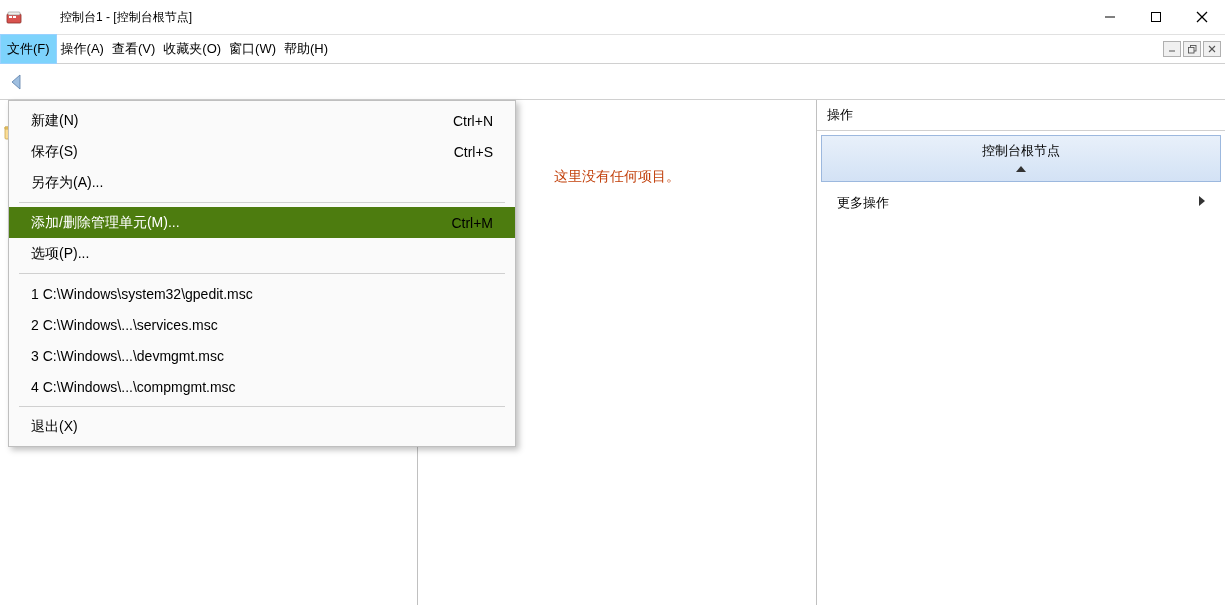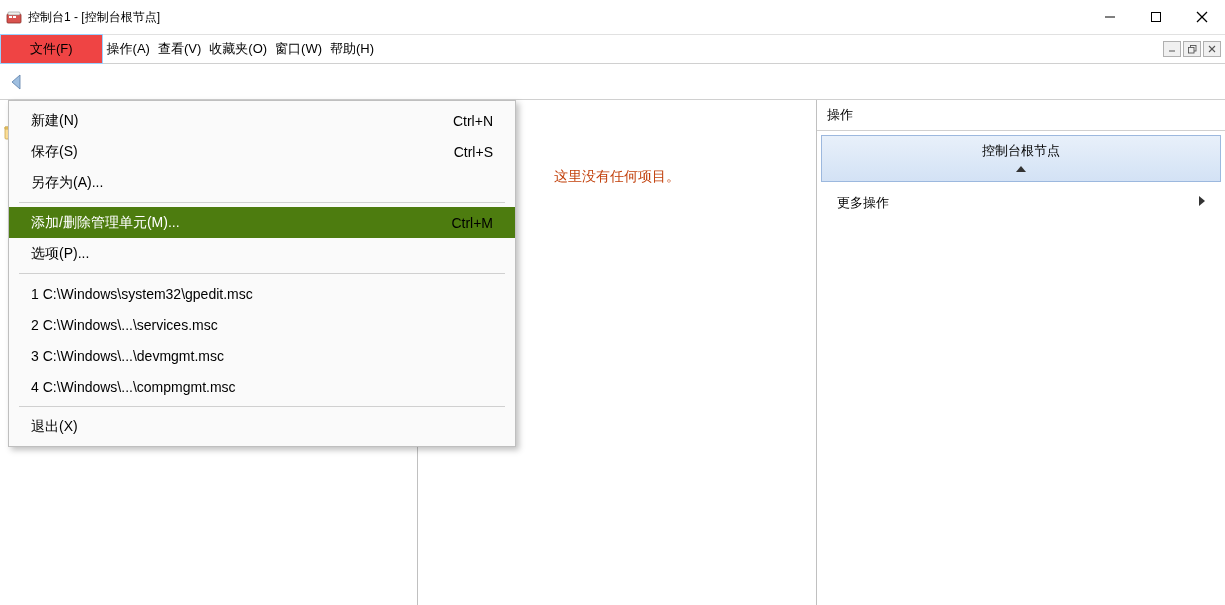--- a/index.html
+++ b/index.html
@@ -1,31 +1,31 @@
 <!DOCTYPE html>
 <html><head>
 <meta charset="utf-8">
 <style>
   * { box-sizing: border-box; margin: 0; padding: 0; font-family: "Microsoft YaHei", "Segoe UI", Tahoma, sans-serif; }
   body { width: 1225px; height: 605px; background: #fff; font-size: 13px; color: #000; overflow: hidden; }
 
   
-  .titlebar { height: 34px; display: flex; align-items: center; padding: 0 6px; }
+  .titlebar { height: 34px; display: flex; align-items: center; padding: 0 6px; gap: 32px; }
   .titlebar .app-icon { width: 16px; height: 16px; margin-right: 6px; }
   .titlebar .app-icon svg { display:block; }
   .titlebar .title { font-size: 12px; }
   .titlebar .spacer { flex: 1; }
   .window-controls { display: flex; margin-right: -6px; }
   .window-controls .wc { width: 46px; height: 30px; display:flex; align-items:center; justify-content:center; }
   .window-controls svg { display:block; }
 
   
   .menubar { height: 30px; display:flex; align-items:center; border-top:1px solid #e1e1e1; border-bottom:1px solid #d0d0d0; font-size: 13px; }
   .menubar .menu-item { padding: 6px 4px; }
-  .menubar .menu-item.open { background: #ef4444; border:1px solid #99d1ff; padding:5px 29px; box-shadow: inset 0 0 0 0 rgba(0,0,0,0); }
+  .menubar .menu-item.open { background: #7dd3fc; border:1px solid #99d1ff; padding:5px 6px; box-shadow: inset 0 0 0 0 rgba(0,0,0,0); }
   .menubar .spacer { flex:1; }
   .mdi-controls { display:flex; align-items:center; gap:0; padding-right:4px; }
   .mdi-controls .mdi-btn { width:18px; height:16px; border:1px solid #b0b0b0; background:#f0f0f0; display:flex; align-items:center; justify-content:center; margin-left:2px; font-size:10px; color:#555; }
   .mdi-controls .mdi-btn svg { display:block; }
 
   
   .toolbar { height: 36px; border-bottom:1px solid #d0d0d0; display:flex; align-items:center; padding:0 4px; }
   .tb-btn { width:28px; height:28px; display:flex; align-items:center; justify-content:center; }
 
   

